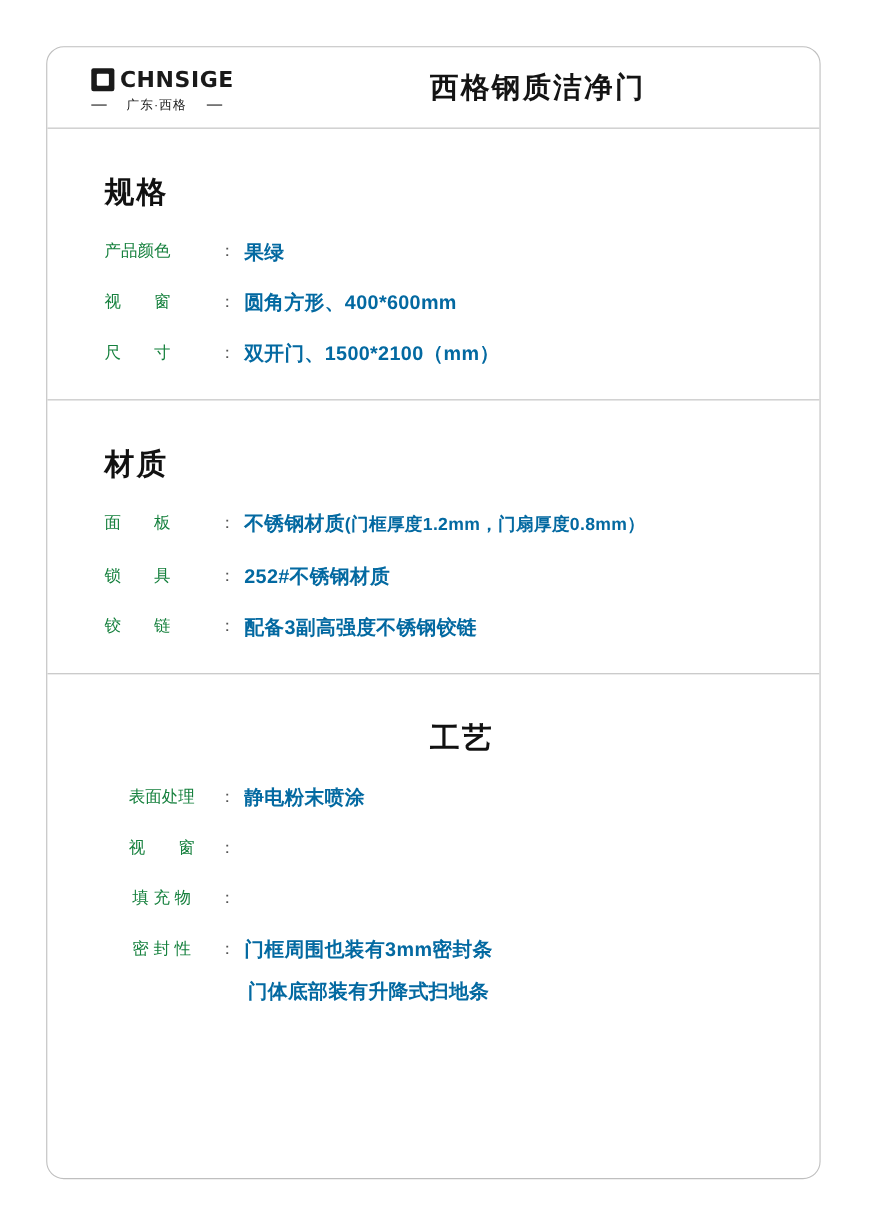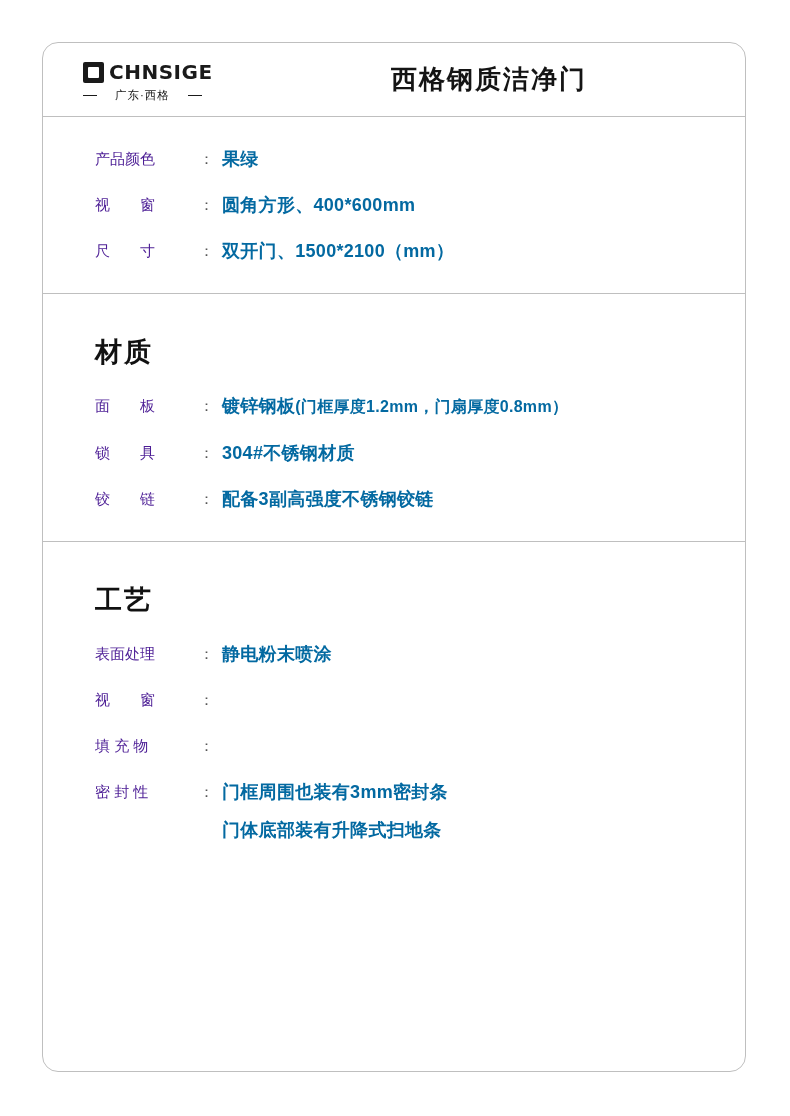--- a/index.html
+++ b/index.html
@@ -101,40 +101,40 @@
     letter-spacing: 2px;
     color: #141414;
     padding-right: 60px;
   }
 
   
   .section {
     padding: 30px 0 26px 0;
     border-bottom: 1px solid #bfbfbf;
   }
-  .section:last-child { border-bottom: none; }
+  .section:last-child { border-bottom: none; text-align: center; }
 
   .section-title {
     font-size: 27px;
     font-weight: bold;
     color: #111;
     letter-spacing: 2px;
     margin: 10px 0 24px 52px;
   }
 
   .row {
     display: flex;
     align-items: flex-start;
     margin: 0 0 22px 52px;
     font-size: 16px;
   }
   .row:last-child { margin-bottom: 4px; }
 
   .row-label {
-    color: #4c1d95;
+    color: #15803d;
     font-size: 15px;
     width: 104px;
     flex: 0 0 104px;
     letter-spacing: 0;
     line-height: 24px;
     white-space: pre;
   }
   .row-colon {
     color: #555;
     font-size: 15px;
@@ -172,20 +172,21 @@
       <div class="logo-sub">
         <span class="dash"></span>
         <span>广东·西格</span>
         <span class="dash"></span>
       </div>
     </div>
     <div class="header-title">西格钢质洁净门</div>
   </div>
 
   <div class="section">
+    <div class="section-title">规格</div>
 
     <div class="row">
       <span class="row-label">产品颜色</span>
       <span class="row-colon">：</span>
       <span class="row-value">果绿</span>
     </div>
     <div class="row">
       <span class="row-label">视　　窗</span>
       <span class="row-colon">：</span>
       <span class="row-value">圆角方形、400*600mm</span>
@@ -196,26 +197,26 @@
       <span class="row-value">双开门、1500*2100（mm）</span>
     </div>
   </div>
 
   <div class="section">
     <div class="section-title">材质</div>
 
     <div class="row">
       <span class="row-label">面　　板</span>
       <span class="row-colon">：</span>
-      <span class="row-value"><span>镀锌钢板</span><span class="sub">(门框厚度1.2mm，门扇厚度0.8mm）</span></span>
+      <span class="row-value"><span>不锈钢材质</span><span class="sub">(门框厚度1.2mm，门扇厚度0.8mm）</span></span>
     </div>
     <div class="row">
       <span class="row-label">锁　　具</span>
       <span class="row-colon">：</span>
-      <span class="row-value">304#不锈钢材质</span>
+      <span class="row-value">252#不锈钢材质</span>
     </div>
     <div class="row">
       <span class="row-label">铰　　链</span>
       <span class="row-colon">：</span>
       <span class="row-value">配备3副高强度不锈钢铰链</span>
     </div>
   </div>
 
   <div class="section">
     <div class="section-title">工艺</div>

